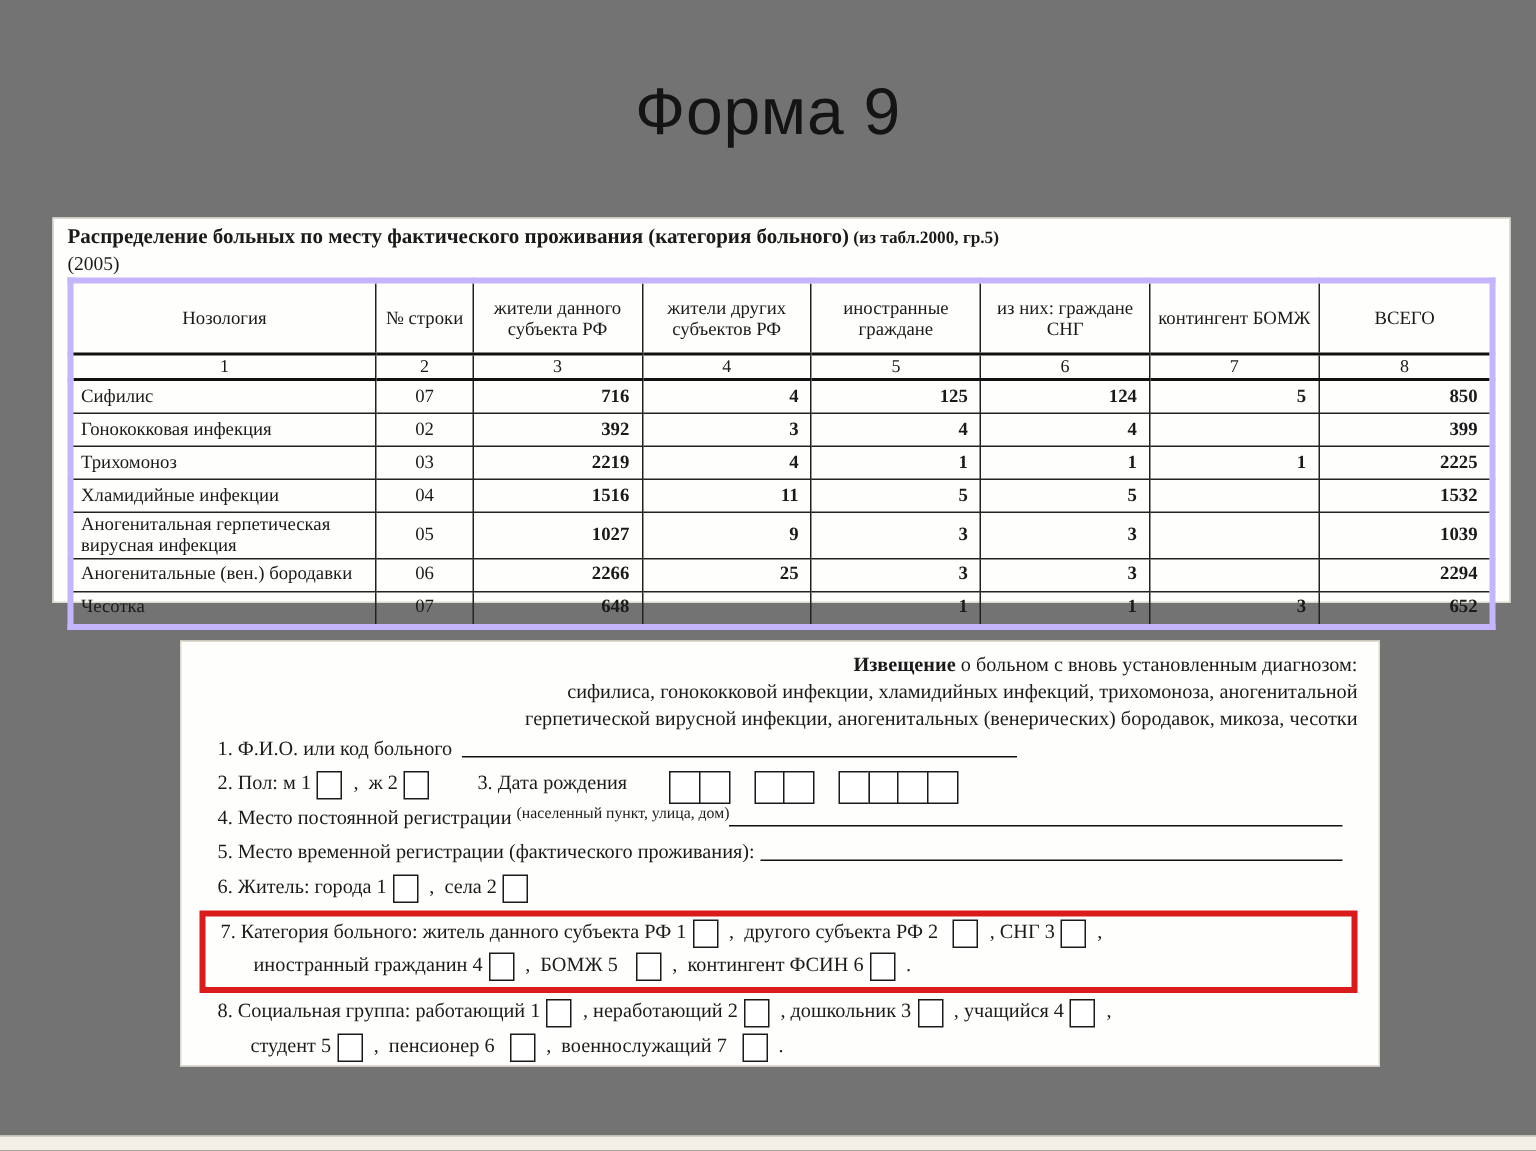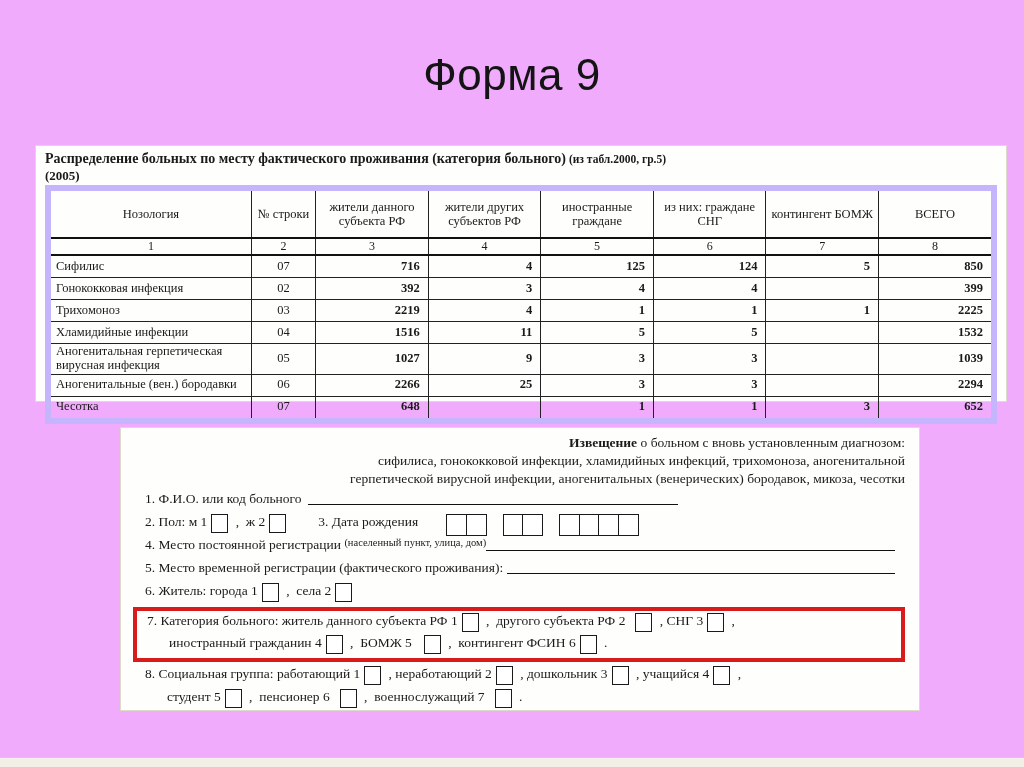--- a/index.html
+++ b/index.html
@@ -1,45 +1,45 @@
 <!DOCTYPE html>
 <html><head>
 <meta charset="utf-8">
 <style>
   html,body{margin:0;padding:0;background:#b9b6a9;}
   .slide{
     position:relative;width:1024px;height:767px;margin:0 auto;
-    background:#f0abfc;overflow:hidden;
+    background:#737373;overflow:hidden;
     font-family:"Liberation Serif",serif;color:#1a1a1a;
   }
   .slide-title{
     position:absolute;top:50px;left:0;width:100%;
     text-align:center;font-family:"Liberation Sans",sans-serif;
     font-size:44px;font-weight:400;color:#141414;letter-spacing:.5px;
   }
   .bottom-strip{
     position:absolute;left:0;right:0;bottom:0;height:9px;
     background:#f2f0e6;border-top:1px solid #d2cfc1;
   }
 
   
   .table-card{
     position:absolute;left:35px;top:145px;width:972px;height:257px;
     background:#fefefc;box-sizing:border-box;padding:5px 9px;
     border:1px solid #dddacb;
   }
   .t-title{text-align:left;font-weight:bold;font-size:14px;line-height:16px;}
   .t-note{font-size:11.5px;font-weight:bold;}
-  .t-year{font-weight:bold;font-size:13px;line-height:15px;margin-top:1px;}
+  .t-year{font-weight:normal;font-size:13px;line-height:15px;margin-top:1px;}
   table.dist{
     width:100%;border-collapse:collapse;table-layout:fixed;
     margin-top:2px;font-size:12.5px;
   }
   table.dist,table.dist th,table.dist td{border:1px solid #222;}
-  table.dist{border:6px solid #c4b5fd;}
+  table.dist{border:4px solid #c4b5fd;}
   table.dist th{
     font-weight:normal;text-align:center;vertical-align:middle;
     height:42px;line-height:1.12;padding:2px 3px;border-bottom:2px solid #111;
   }
   table.dist tr.numrow td{
     height:14px;text-align:center;font-size:12px;padding:0 2px;
     border-bottom:2px solid #111;
   }
   table.dist tbody td{height:19px;padding:1px 6px;line-height:1.1;vertical-align:middle;}
   table.dist tbody td.c-name{text-align:left;padding-left:5px;}

